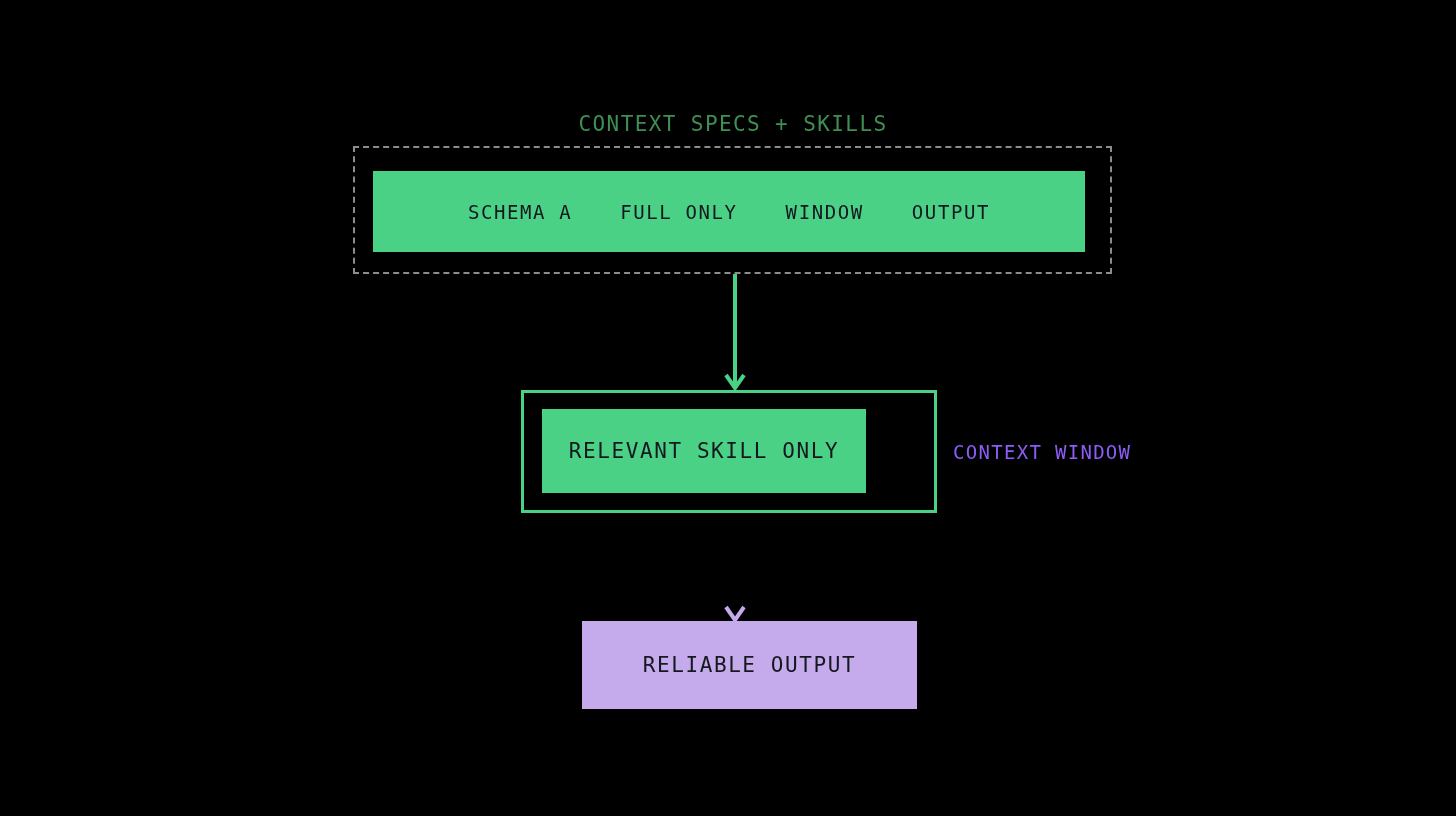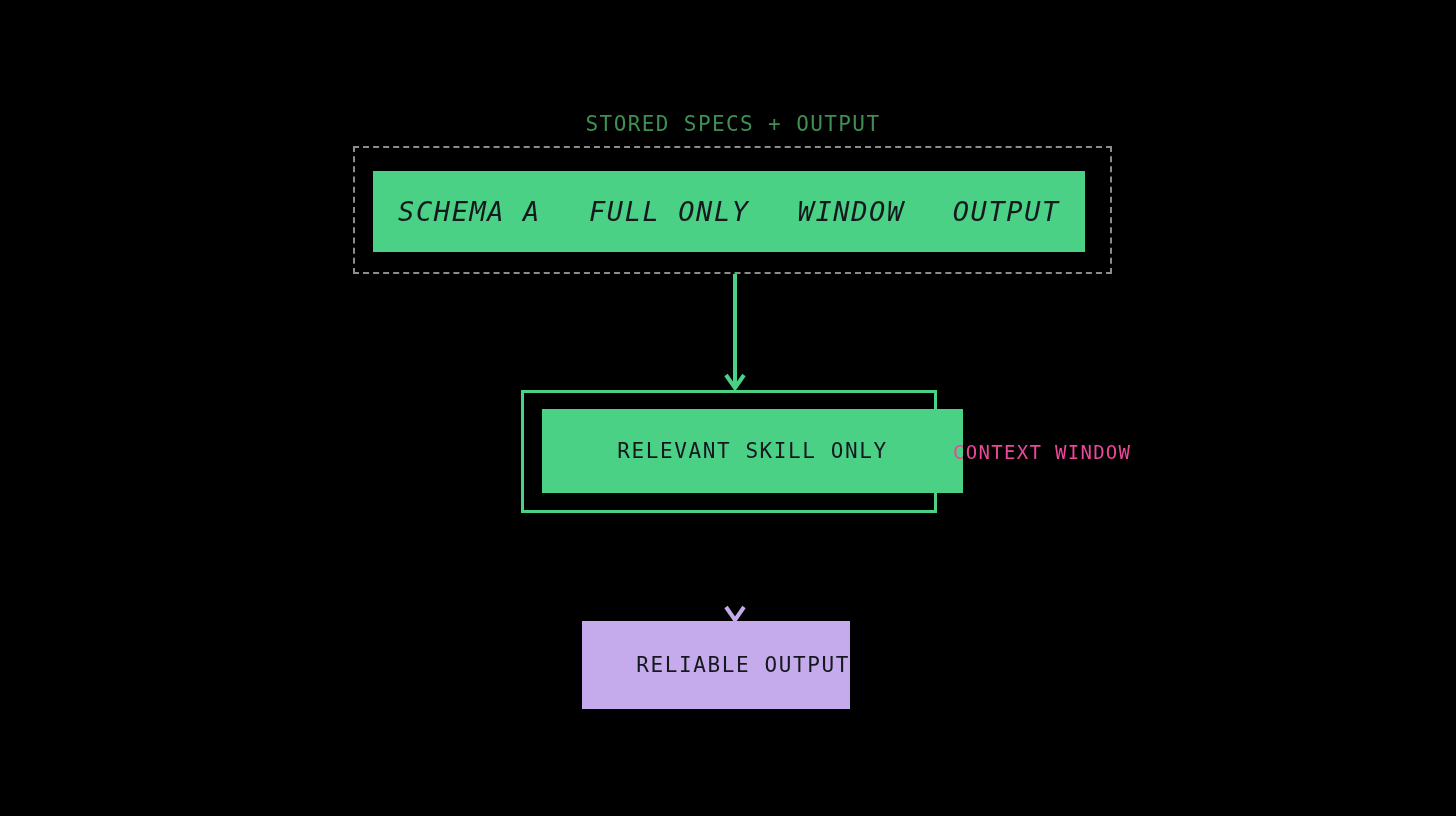--- a/index.html
+++ b/index.html
@@ -50,25 +50,24 @@
     top: 171px;
     width: 712px;
     height: 81px;
     background: #4ad186;
     display: flex;
     align-items: center;
     justify-content: center;
     gap: 48px;
   }
   .stored-chip {
-    font-size: 27px;
+    font-size: 19px;
     letter-spacing: 1.6px;
     color: #16181f;
     white-space: nowrap;
-    font-style: italic;
   }
 
   
   .arrow1 {
     position: absolute;
     left: 710px;
     top: 274px;
     width: 50px;
     height: 117px;
   }
@@ -81,77 +80,77 @@
     width: 416px;
     height: 123px;
     box-sizing: border-box;
     border: 3px solid #4ad186;
     background: #000000;
   }
   .ctx-inner {
     position: absolute;
     left: 542px;
     top: 409px;
-    width: 421px;
+    width: 324px;
     height: 84px;
     background: #4ad186;
     display: flex;
     align-items: center;
     justify-content: center;
   }
   .ctx-inner-label {
     font-size: 21px;
     letter-spacing: 1.6px;
     color: #16181f;
     white-space: nowrap;
   }
   .ctx-side-label {
     position: absolute;
     left: 953px;
     top: 441px;
     font-size: 19px;
     letter-spacing: 1.3px;
-    color: #ec4899;
+    color: #8b5cf6;
     white-space: nowrap;
   }
 
   
   .arrow2 {
     position: absolute;
     left: 710px;
     top: 510px;
     width: 50px;
     height: 113px;
   }
 
   
   .output-box {
     position: absolute;
     left: 582px;
     top: 621px;
-    width: 268px;
+    width: 335px;
     height: 88px;
     background: #c5aaec;
     display: flex;
     align-items: center;
-    justify-content: flex-end;
+    justify-content: center;
   }
   .output-label {
     font-size: 21px;
     letter-spacing: 1.6px;
     color: #16181f;
     white-space: nowrap;
   }
 </style>
 </head>
 <body>
 
 <div class="stage">
 
-  <div class="stored-title">STORED SPECS + OUTPUT</div>
+  <div class="stored-title">CONTEXT SPECS + SKILLS</div>
 
   <div class="stored-dashed"></div>
 
   <div class="stored-band">
     <span class="stored-chip">SCHEMA A</span>
     <span class="stored-chip">FULL ONLY</span>
     <span class="stored-chip">WINDOW</span>
     <span class="stored-chip">OUTPUT</span>
   </div>
 

